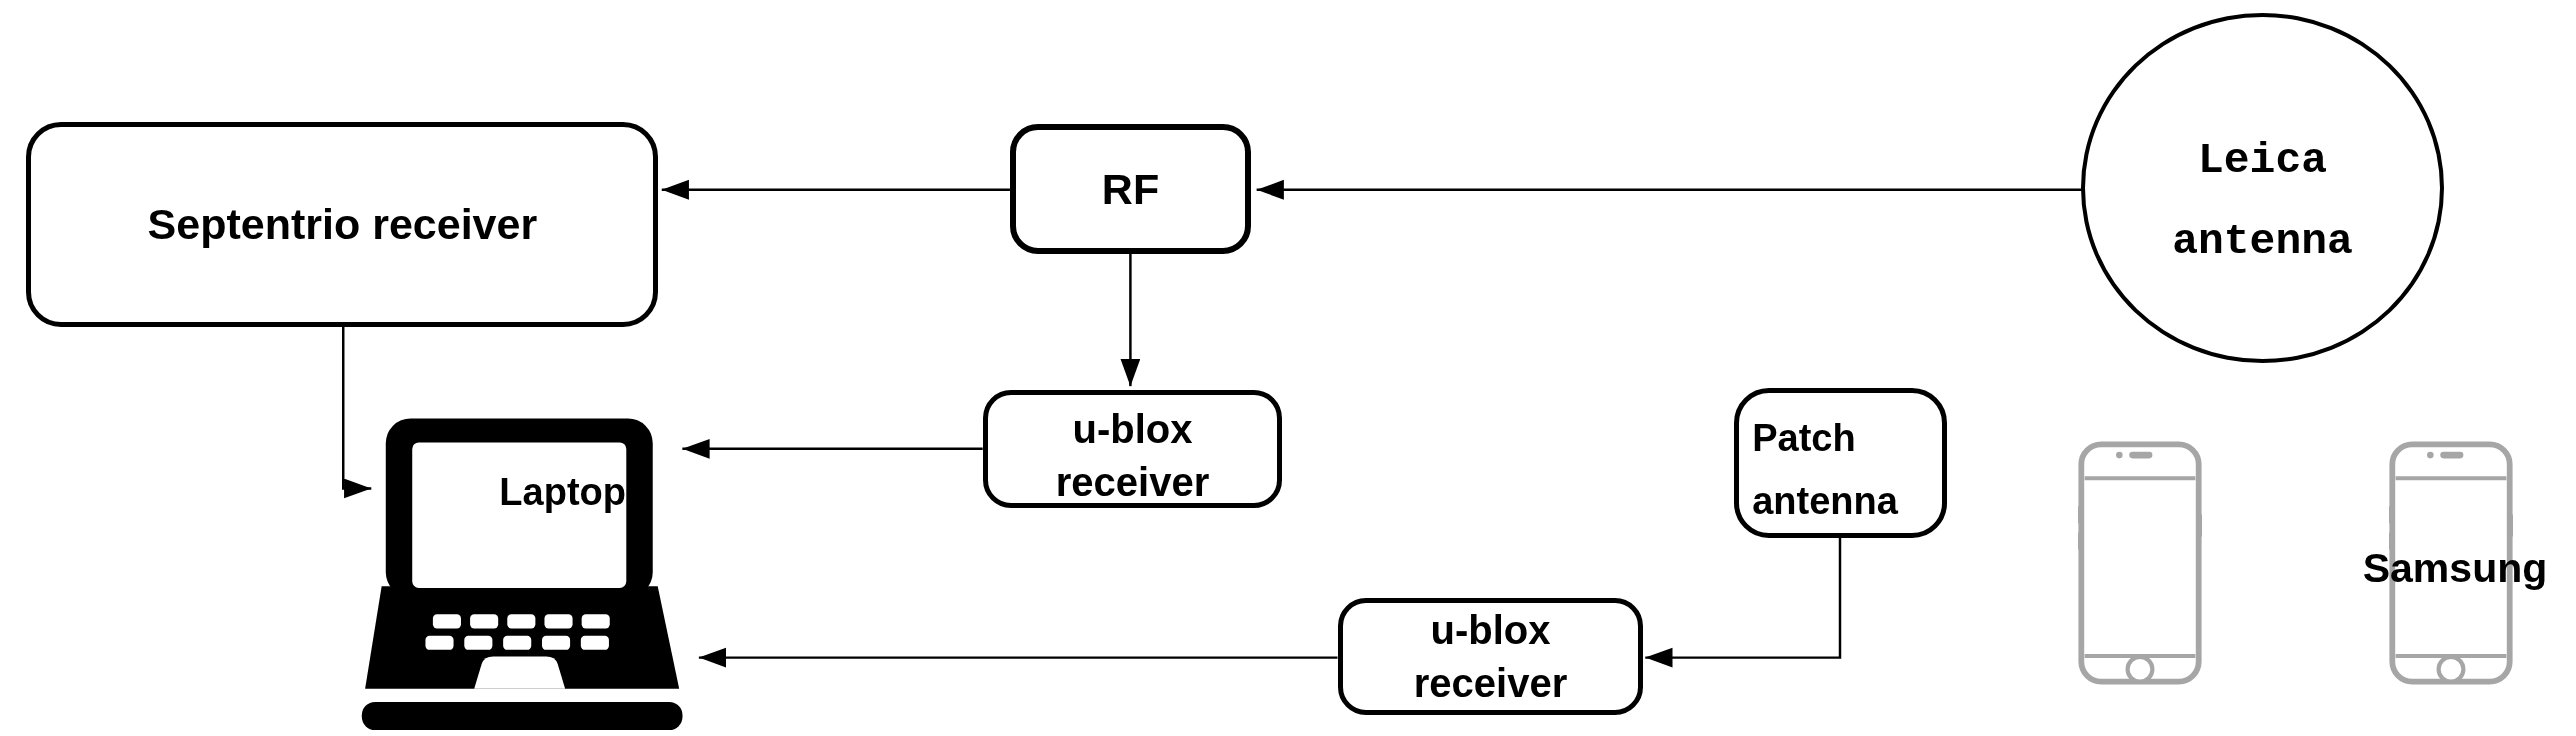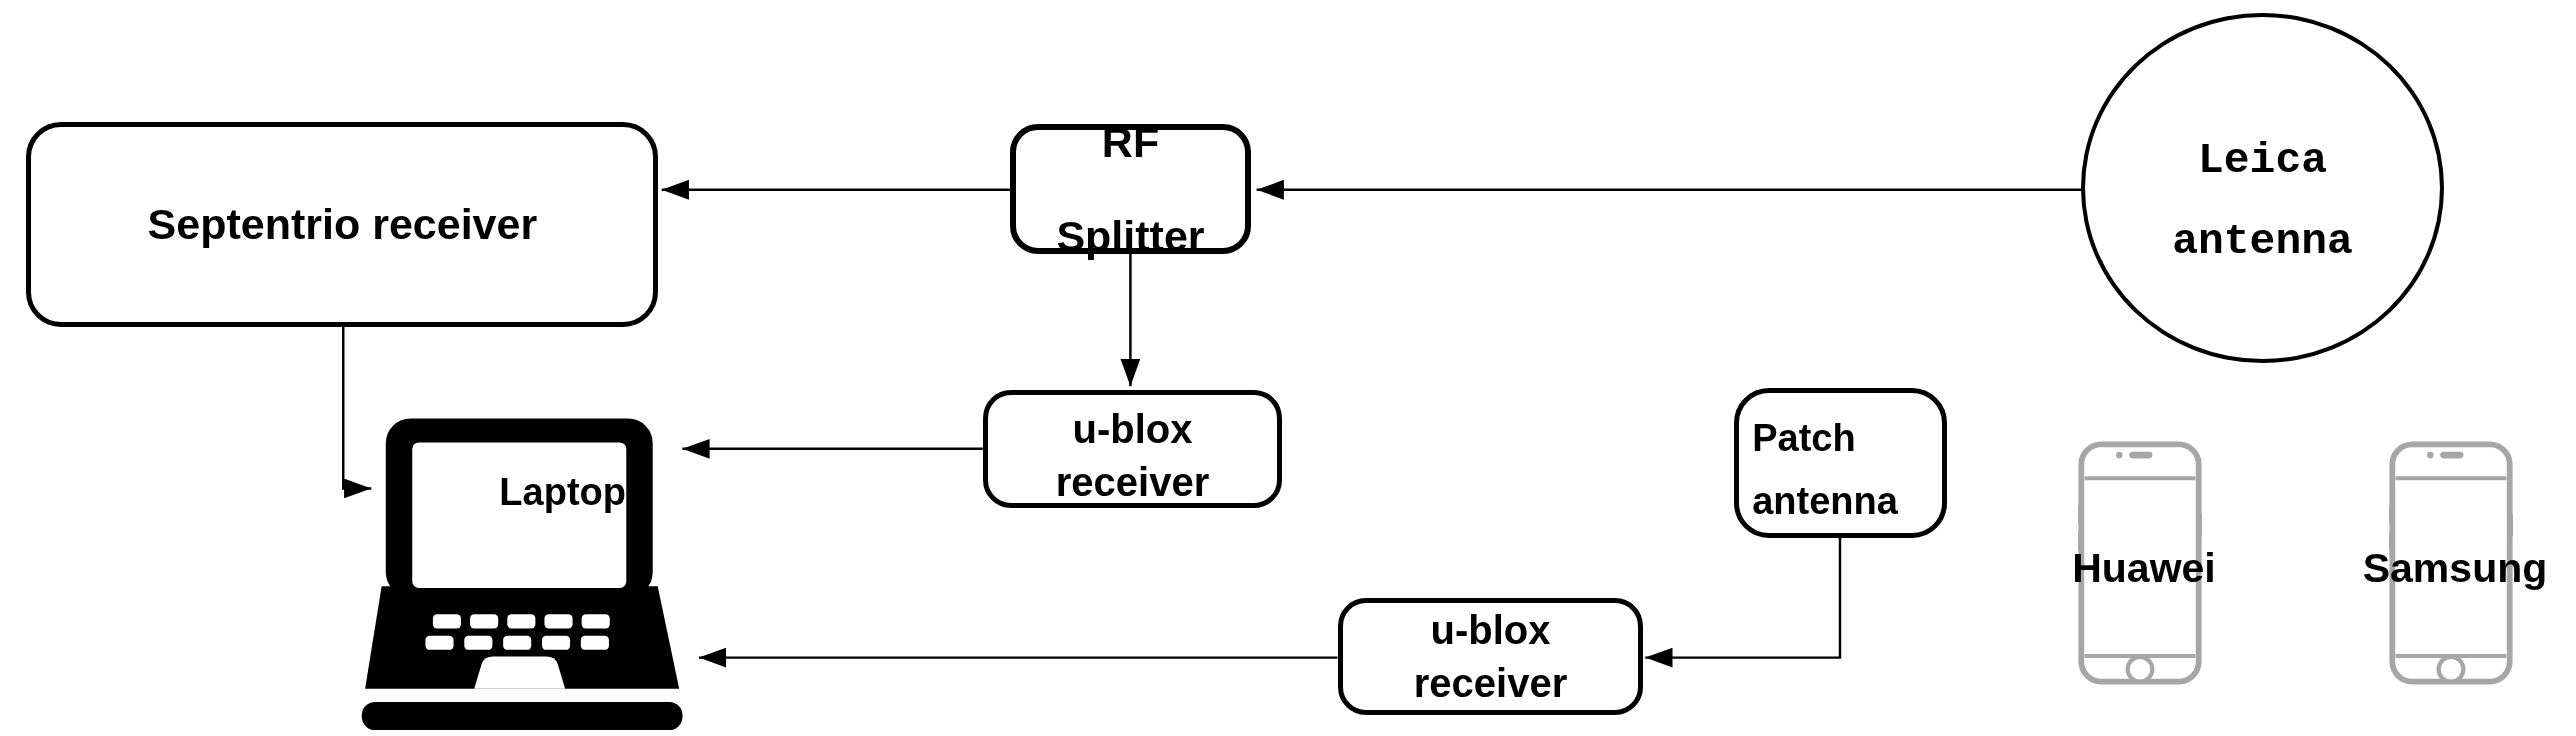--- a/index.html
+++ b/index.html
@@ -119,21 +119,20 @@
     <path d="M2229,651 L2229,797 L1993,797" stroke="#000000" stroke-width="3" fill="none" marker-end="url(#arrow)"></path>
     <path d="M1620,797 L846,797" stroke="#000000" stroke-width="3" fill="none" marker-end="url(#arrow)"></path>
   </svg>
 
   <div class="node septentrio">
     <span class="line">Septentrio receiver</span>
   </div>
 
   <div class="node rf">
     <span class="line">RF</span>
-    <span class="line">Splitter</span>
   </div>
 
   <div class="node leica">
     <span class="line">Leica</span>
     <span class="line">antenna</span>
   </div>
 
   <div class="node ublox-top">
     <span class="line">u-blox</span>
     <span class="line">receiver</span>
@@ -177,21 +176,20 @@
     <rect x="62" y="13" width="28" height="8" rx="4" fill="#a6a6a6"></rect>
     <line x1="8" y1="45" x2="142" y2="45" stroke="#a6a6a6" stroke-width="5"></line>
     <line x1="8" y1="260" x2="142" y2="260" stroke="#a6a6a6" stroke-width="5"></line>
     <circle cx="75" cy="276" r="15" fill="#ffffff" stroke="#a6a6a6" stroke-width="5"></circle>
     <g fill="#a6a6a6">
       <rect x="0" y="78" width="4" height="22" rx="2"></rect>
       <rect x="0" y="110" width="4" height="22" rx="2"></rect>
       <rect x="146" y="88" width="4" height="28" rx="2"></rect>
     </g>
   </svg>
-  <div class="overlay-label phone-label phone-label-huawei">Huawei</div>
 
   <svg class="icon-abs phone-svg phone-samsung" viewBox="0 0 150 295" xmlns="http://www.w3.org/2000/svg">
     <rect x="4" y="4" width="142" height="287" rx="24" fill="#ffffff" stroke="#a6a6a6" stroke-width="7"></rect>
     <rect x="69" y="1" width="12" height="5" rx="2" fill="#a6a6a6"></rect>
     <circle cx="50" cy="17" r="4" fill="#a6a6a6"></circle>
     <rect x="62" y="13" width="28" height="8" rx="4" fill="#a6a6a6"></rect>
     <line x1="8" y1="45" x2="142" y2="45" stroke="#a6a6a6" stroke-width="5"></line>
     <line x1="8" y1="260" x2="142" y2="260" stroke="#a6a6a6" stroke-width="5"></line>
     <circle cx="75" cy="276" r="15" fill="#ffffff" stroke="#a6a6a6" stroke-width="5"></circle>
     <g fill="#a6a6a6">

